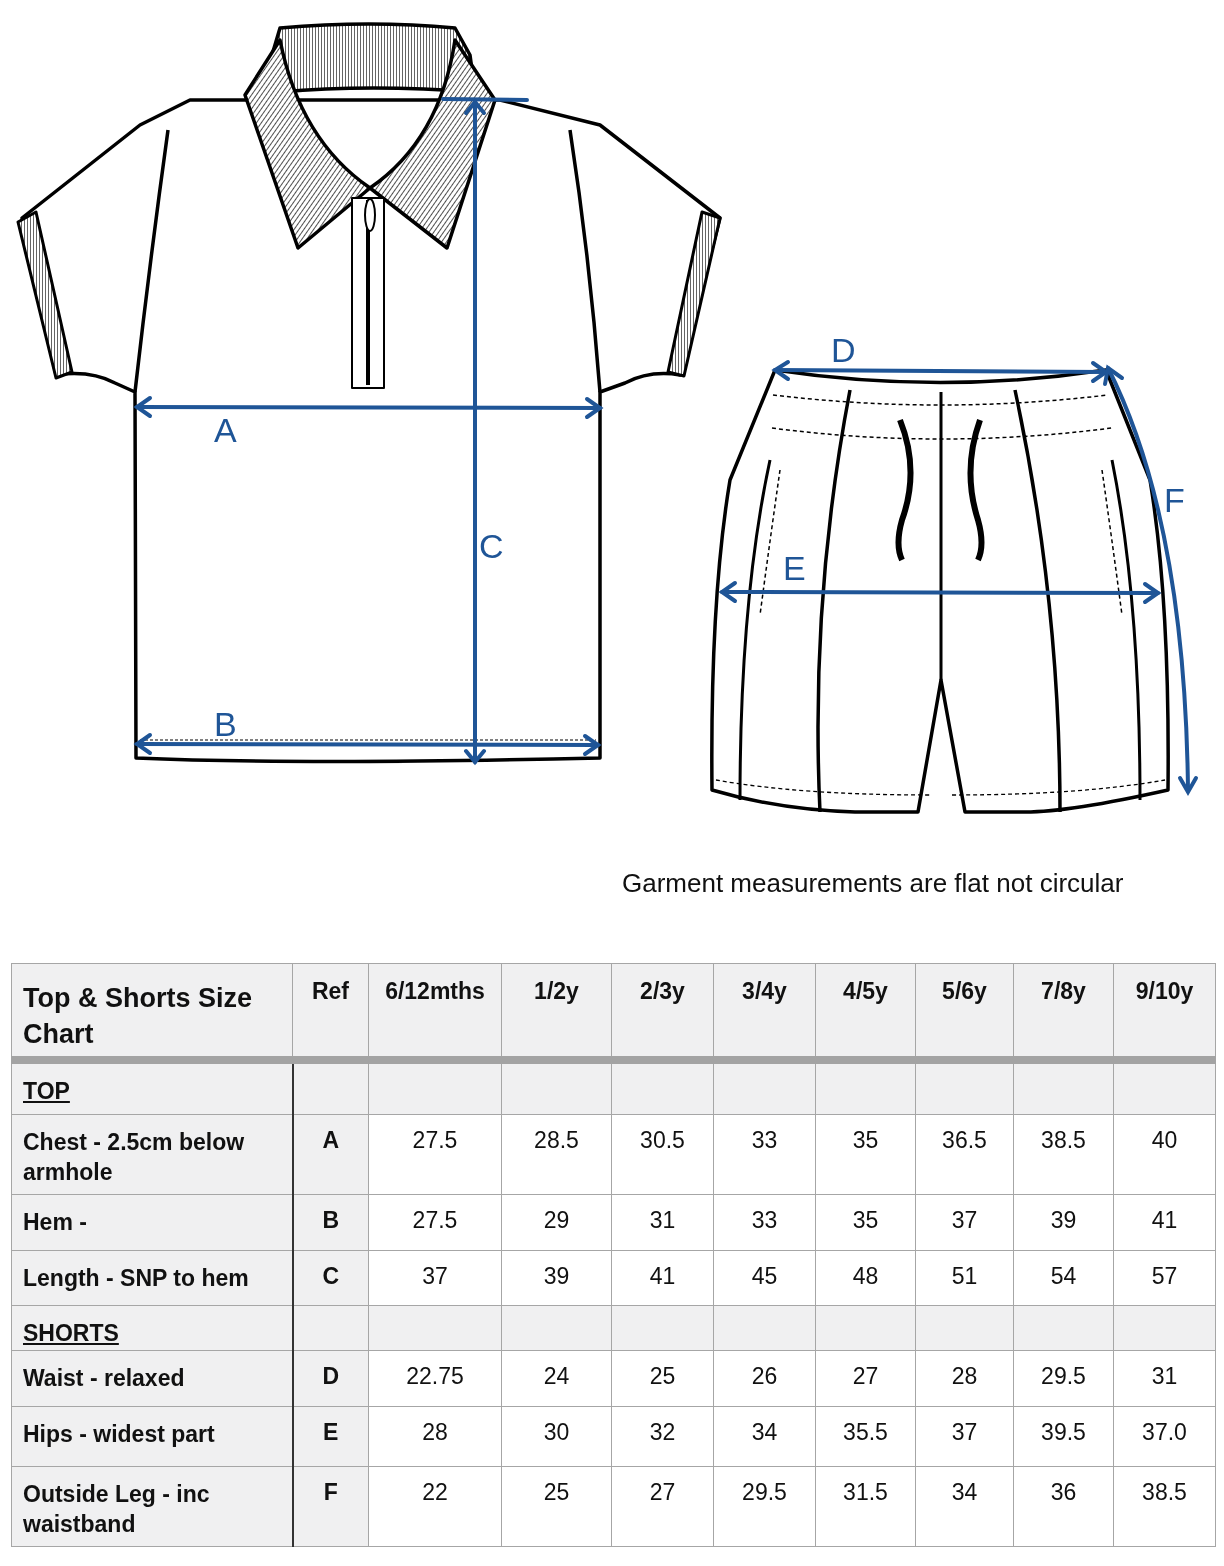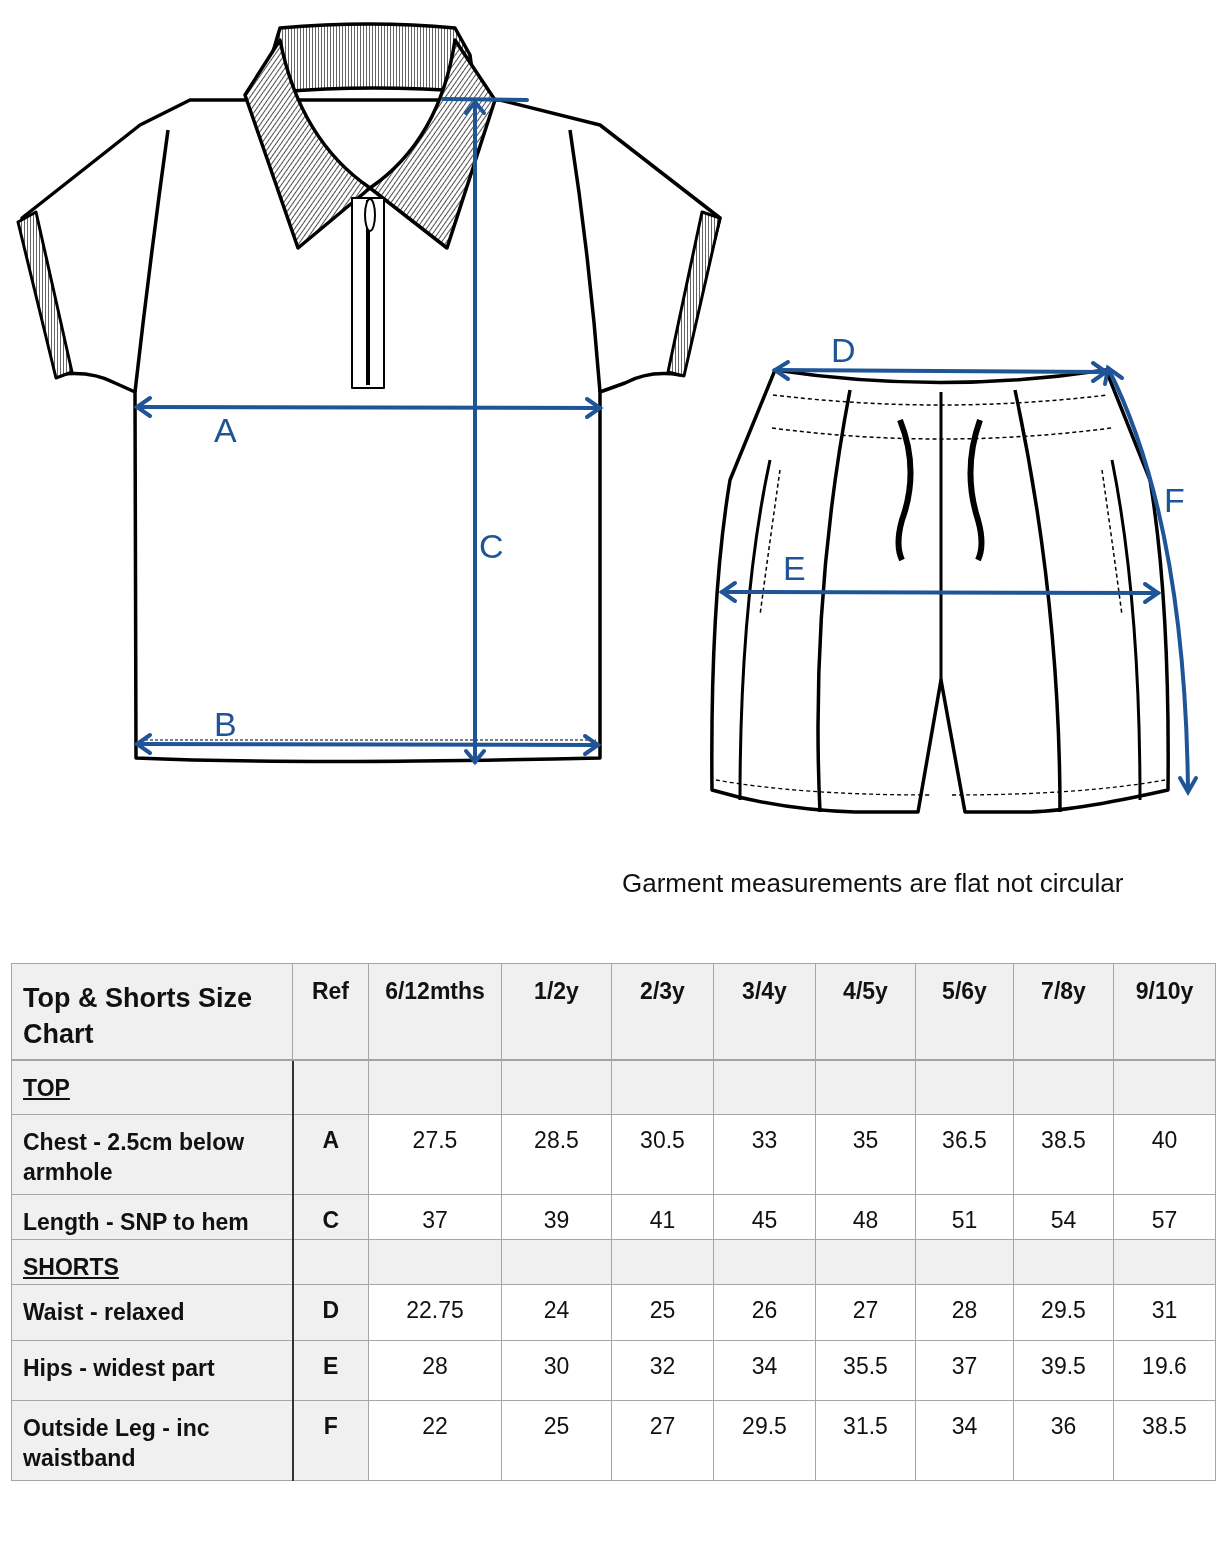--- a/index.html
+++ b/index.html
@@ -8,21 +8,21 @@
   .note { position: absolute; left: 614px; top: 868px; font-size: 26px; color: #111; white-space: nowrap; margin-left: 8px; }
   table.sz { position: absolute; left: 11px; top: 963px; width: 1204px; border-collapse: collapse; table-layout: fixed; }
   table.sz td, table.sz th { border: 1px solid #a6a6a6; font-size: 23px; padding: 0; vertical-align: top; }
   table.sz th { background: #f0f0f1; font-weight: bold; padding-top: 14px; }
   table.sz th.title { text-align: left; font-size: 27px; padding: 16px 0 0 11px; line-height: 36px; }
   td.label { background: #f0f0f1; font-weight: bold; padding: 12px 0 0 11px !important; line-height: 30px; }
   td.ref { background: #f0f0f1; font-weight: bold; text-align: center; padding-top: 12px !important; border-left: 2px solid #333 !important; }
   td.val { background: #fff; text-align: center; padding-top: 12px !important; margin-left: 11px; }
   tr.section td { background: #f0f0f1; margin-top: 8px; }
   tr.section td.label span { text-decoration: underline; }
-  tr.head-row th { border-bottom: 2px solid #a3a3a3; }
+  tr.head-row th { border-bottom: 8px solid #a3a3a3; }
   .lbl-blue { fill: #1f5597; font-family: "Liberation Sans", sans-serif; font-size: 34px; }
 </style>
 </head>
 <body>
 
 <svg class="illus" viewBox="0 0 1224 860" xmlns="http://www.w3.org/2000/svg">
   <defs>
     <pattern id="hatch" width="4" height="4" patternUnits="userSpaceOnUse" patternTransform="rotate(35)">
       <rect width="4" height="4" fill="#fff"></rect>
       <line x1="0" y1="0" x2="0" y2="4" stroke="#222" stroke-width="1.6"></line>
@@ -160,21 +160,33 @@
     <td class="ref">A</td>
     <td class="val">27.5</td>
     <td class="val">28.5</td>
     <td class="val">30.5</td>
     <td class="val">33</td>
     <td class="val">35</td>
     <td class="val">36.5</td>
     <td class="val">38.5</td>
     <td class="val">40</td>
   </tr>
-  <tr style="height:45px">
+  <tr style="height:56px">
+    <td class="label">Hem -</td>
+    <td class="ref">B</td>
+    <td class="val">27.5</td>
+    <td class="val">29</td>
+    <td class="val">31</td>
+    <td class="val">33</td>
+    <td class="val">35</td>
+    <td class="val">37</td>
+    <td class="val">39</td>
+    <td class="val">41</td>
+  </tr>
+  <tr style="height:55px">
     <td class="label">Length - SNP to hem</td>
     <td class="ref">C</td>
     <td class="val">37</td>
     <td class="val">39</td>
     <td class="val">41</td>
     <td class="val">45</td>
     <td class="val">48</td>
     <td class="val">51</td>
     <td class="val">54</td>
     <td class="val">57</td>
@@ -206,21 +218,21 @@
   <tr style="height:60px">
     <td class="label">Hips - widest part</td>
     <td class="ref">E</td>
     <td class="val">28</td>
     <td class="val">30</td>
     <td class="val">32</td>
     <td class="val">34</td>
     <td class="val">35.5</td>
     <td class="val">37</td>
     <td class="val">39.5</td>
-    <td class="val">19.6</td>
+    <td class="val">37.0</td>
   </tr>
   <tr style="height:80px">
     <td class="label">Outside Leg - inc waistband</td>
     <td class="ref">F</td>
     <td class="val">22</td>
     <td class="val">25</td>
     <td class="val">27</td>
     <td class="val">29.5</td>
     <td class="val">31.5</td>
     <td class="val">34</td>

